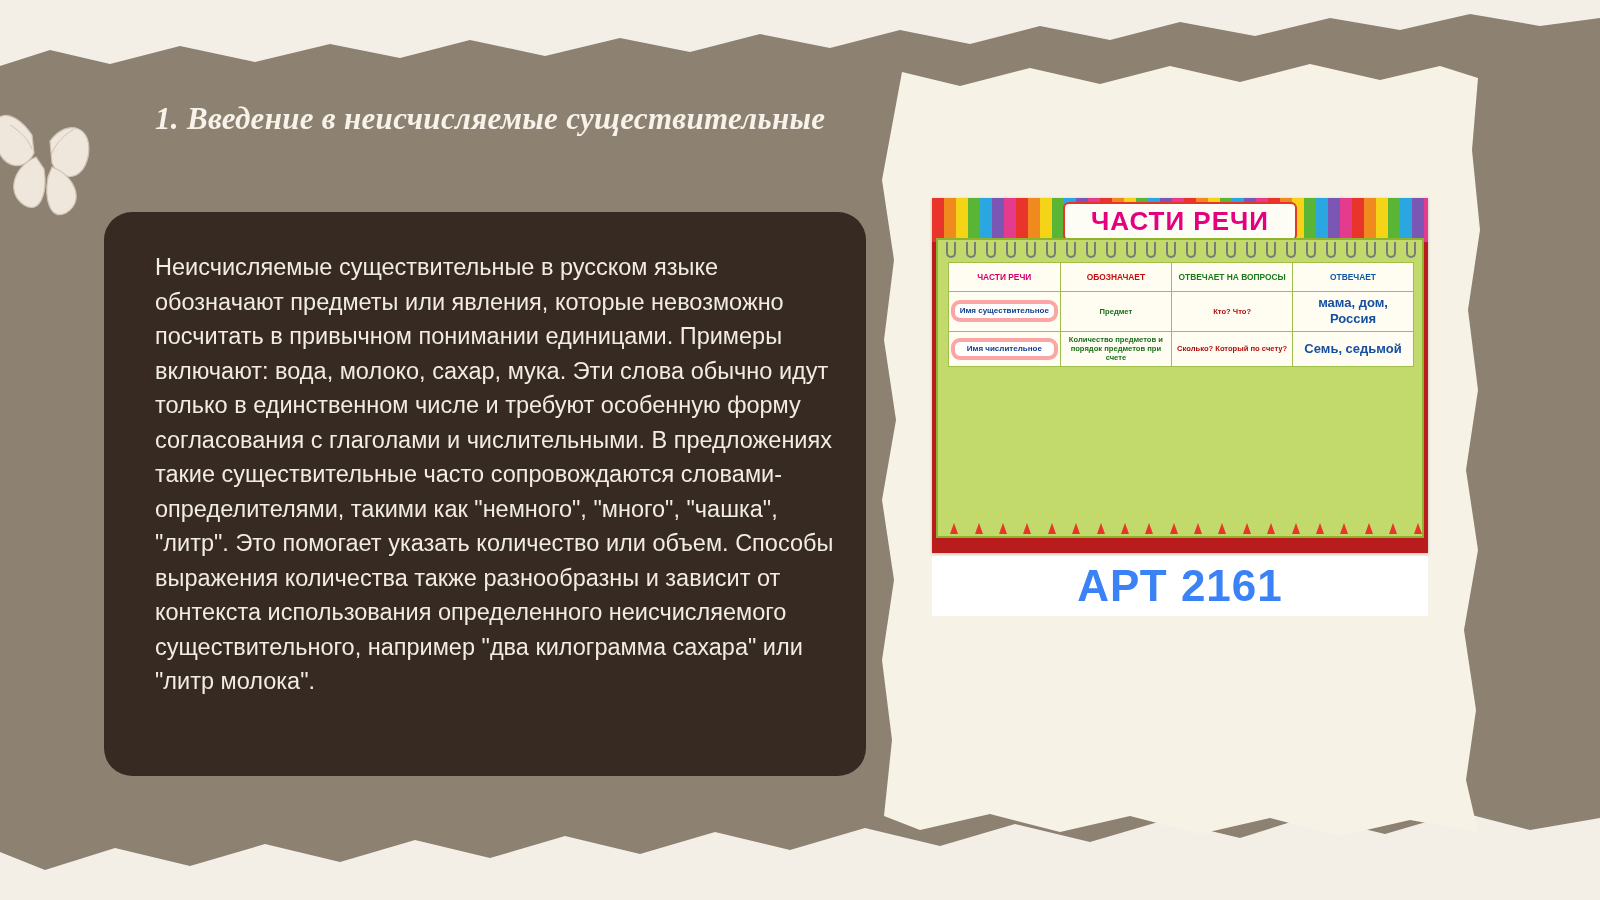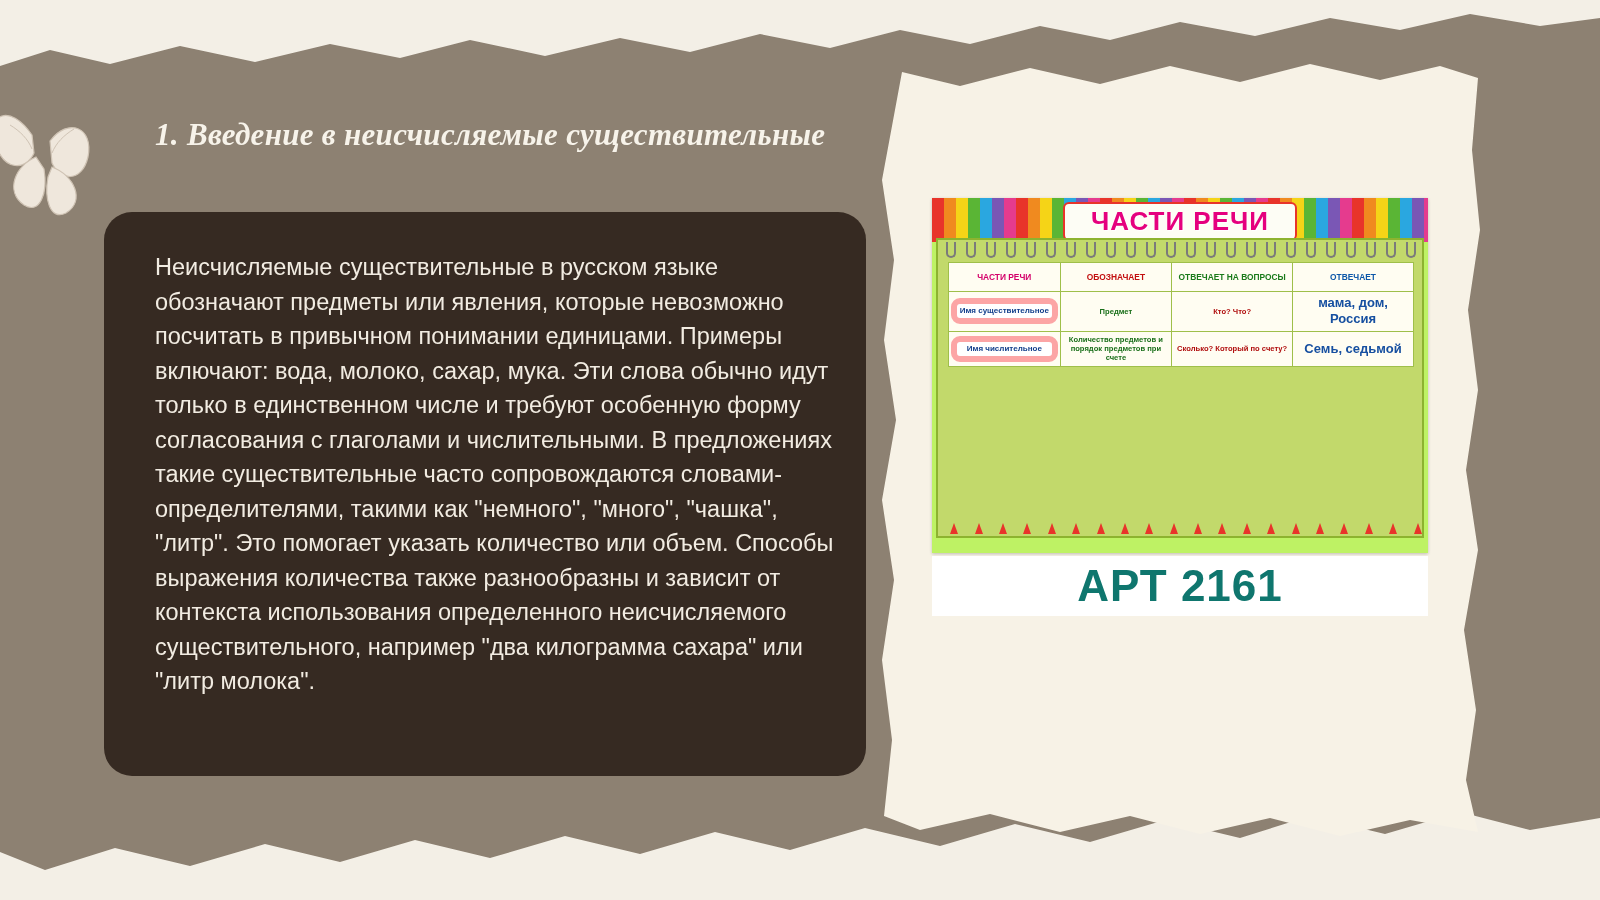--- a/index.html
+++ b/index.html
@@ -93,21 +93,20 @@
     left: 155px;
     top: 98px;
     width: 700px;
     font-family: "Liberation Serif", serif;
     font-style: italic;
     font-weight: bold;
     font-size: 31px;
     line-height: 1.35;
     color: #f7f3ea;
     letter-spacing: .3px;
-    margin-top: 16px;
   }
 
   .body-card {
     position: absolute;
     left: 104px;
     top: 212px;
     width: 762px;
     height: 564px;
     background: #362a22;
     border-radius: 28px;
@@ -124,21 +123,21 @@
     white-space: pre-wrap;
   }
 
   
   .poster {
     position: absolute;
     left: 932px;
     top: 198px;
     width: 496px;
     height: 355px;
-    background: #bef264;
+    background: #b91c1c;
     box-shadow: 0 1px 3px rgba(0,0,0,.22);
   }
   .poster-rainbow {
     position: absolute;
     left: 0; top: 0;
     width: 496px;
     height: 44px;
     background: repeating-linear-gradient(90deg,
       #e8342a 0 12px, #f08a1f 12px 24px, #f5d417 24px 36px,
       #5ab535 36px 48px, #2aa7e0 48px 60px, #7a57b5 60px 72px,
@@ -217,21 +216,21 @@
   table.pos-table th.c2 { color: #c20f0f; }
   table.pos-table th.c3 { color: #1a7a1a; }
   table.pos-table th.c4 { color: #0d57a8; }
   td.cell-pos {
     font-weight: bold;
     color: #123f8c;
     font-size: 8px;
   }
   td.cell-pos .pill {
     display: block;
-    border: 6px solid #fca5a5;
+    border: 4px solid #fca5a5;
     border-radius: 9px;
     padding: 2px 2px;
     background: #ffffff;
   }
   td.cell-mean {
     color: #1a6f1a;
     font-weight: bold;
     font-size: 7.6px;
   }
   td.cell-q {
@@ -267,21 +266,21 @@
     top: 556px;
     width: 496px;
     height: 60px;
     background: #ffffff;
     display: flex;
     align-items: center;
     justify-content: center;
     font-weight: bold;
     font-size: 44px;
     letter-spacing: 1px;
-    color: #0f766e;
+    color: #3b82f6;
   }
 </style>
 </head>
 <body>
 
 <div class="slide">
 
   <div class="torn-top"></div>
   <div class="torn-bottom"></div>
 

